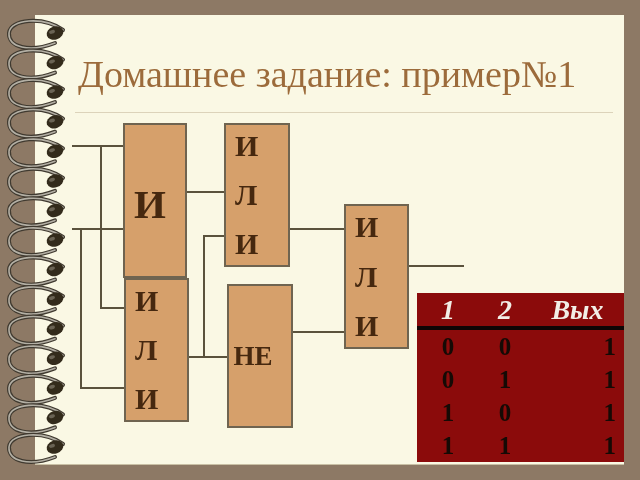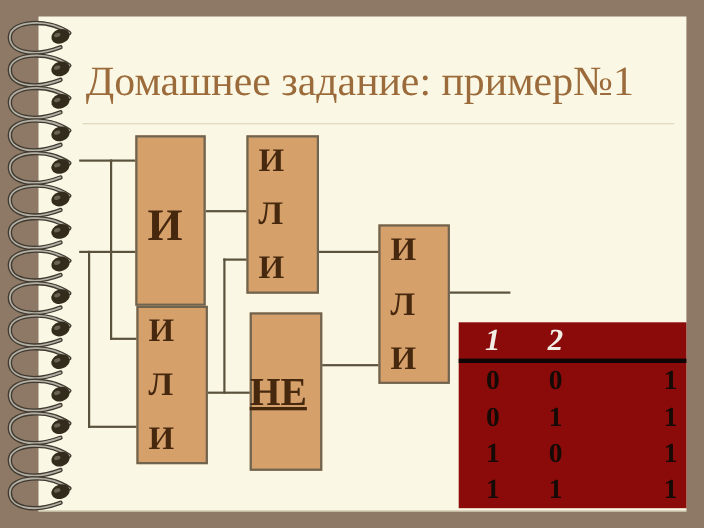--- a/index.html
+++ b/index.html
@@ -24,21 +24,21 @@
   .gate{
     position:absolute;background:#d6a06b;border:2px solid #6f6450;
     box-sizing:border-box;color:#46280f;font-weight:bold;
     display:flex;flex-direction:column;
   }
   .gate .big-label{font-size:41px;line-height:1;}
   .gate.and{align-items:center;justify-content:center;padding-right:10px;padding-top:8px;}
   .gate.or{justify-content:space-between;padding:6px 0 6px 9px;align-items:flex-start;}
   .gate .letter{font-size:30px;line-height:1;}
   .gate.not{align-items:center;justify-content:center;padding-right:14px;}
-  .gate .not-label{font-size:36px;line-height:1;text-decoration:underline;}
+  .gate .not-label{font-size:27px;line-height:1;}
   .ttable{
     position:absolute;left:417px;top:293px;width:207px;height:169px;
     background:#8b0b0b;display:flex;flex-direction:column;
   }
   .trow{display:flex;flex:1;align-items:center;}
   .trow.head{flex:0 0 33px;color:#f2eee6;font-style:italic;font-weight:bold;font-size:28px;}
   .thr{height:4px;background:#0f0505;flex:0 0 4px;}
   .tcell{display:flex;align-items:center;justify-content:center;box-sizing:border-box;line-height:1;}
   .c1{width:62px;}.c2{width:52px;}.c3{width:93px;}
   .trow.body{color:#150a05;font-weight:bold;font-size:25px;}
@@ -115,20 +115,21 @@
 <div class="gate or" style="left:344px;top:204px;width:65px;height:145px;">
   <span class="letter">И</span>
   <span class="letter">Л</span>
   <span class="letter">И</span>
 </div>
 
 <div class="ttable">
   <div class="trow head">
     <span class="tcell c1">1</span>
     <span class="tcell c2">2</span>
+    <span class="tcell c3">Вых</span>
   </div>
   <div class="thr"></div>
   <div class="trow body">
     <span class="tcell c1">0</span>
     <span class="tcell c2">0</span>
     <span class="tcell c3">1</span>
   </div>
   <div class="trow body">
     <span class="tcell c1">0</span>
     <span class="tcell c2">1</span>

